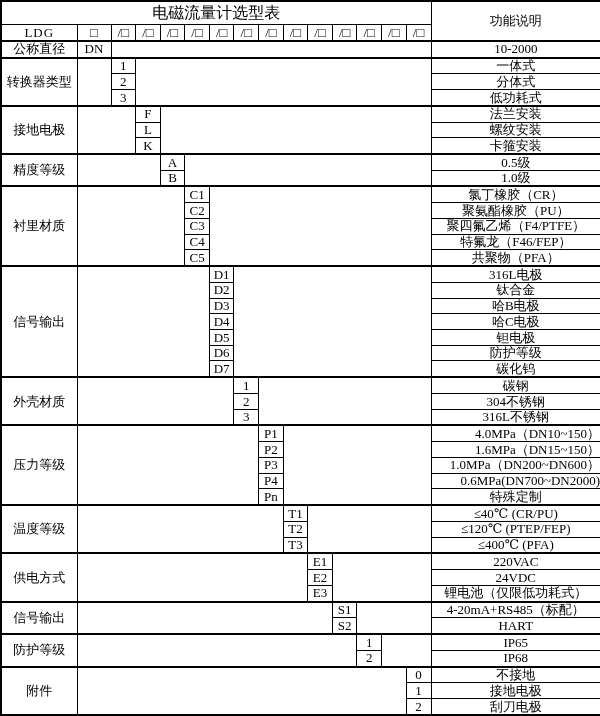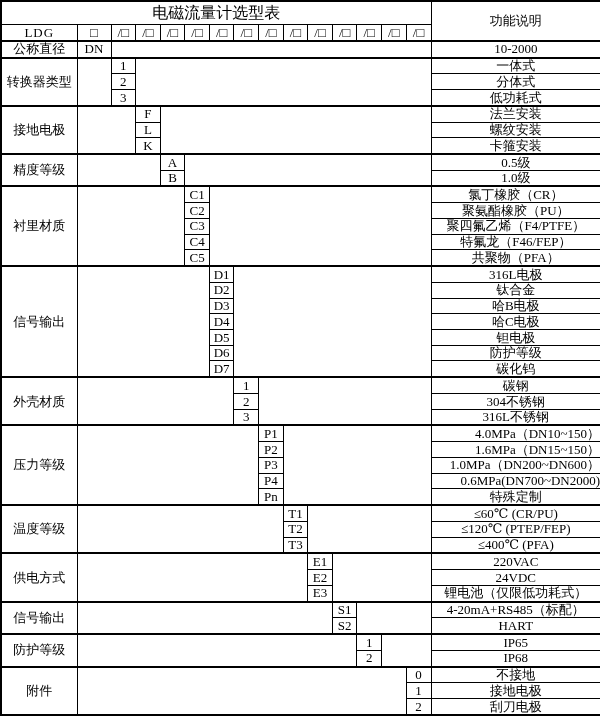--- a/index.html
+++ b/index.html
@@ -250,21 +250,21 @@
       </tr>
       <tr>
         <td class="code-cell">Pn</td>
         <td class="func-col func">特殊定制</td>
       </tr>
       <tr class="sec">
         <td class="label-cell" rowspan="3">温度等级</td>
         <td rowspan="3" colspan="8"></td>
         <td class="code-cell">T1</td>
         <td rowspan="3" colspan="5"></td>
-        <td class="func-col func">≤60℃ (CR/PU)</td>
+        <td class="func-col func">≤40℃ (CR/PU)</td>
       </tr>
       <tr>
         <td class="code-cell">T2</td>
         <td class="func-col func">≤120℃ (PTEP/FEP)</td>
       </tr>
       <tr>
         <td class="code-cell">T3</td>
         <td class="func-col func">≤400℃ (PFA)</td>
       </tr>
       <tr class="sec">

